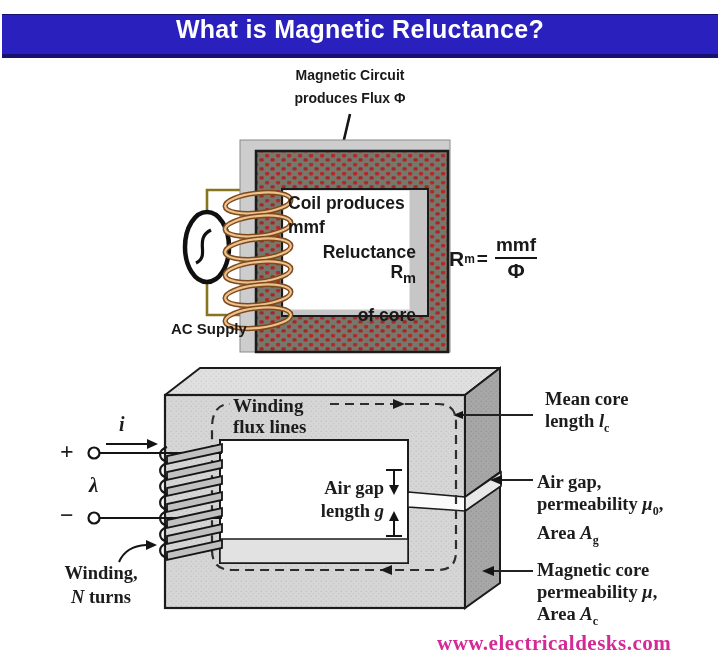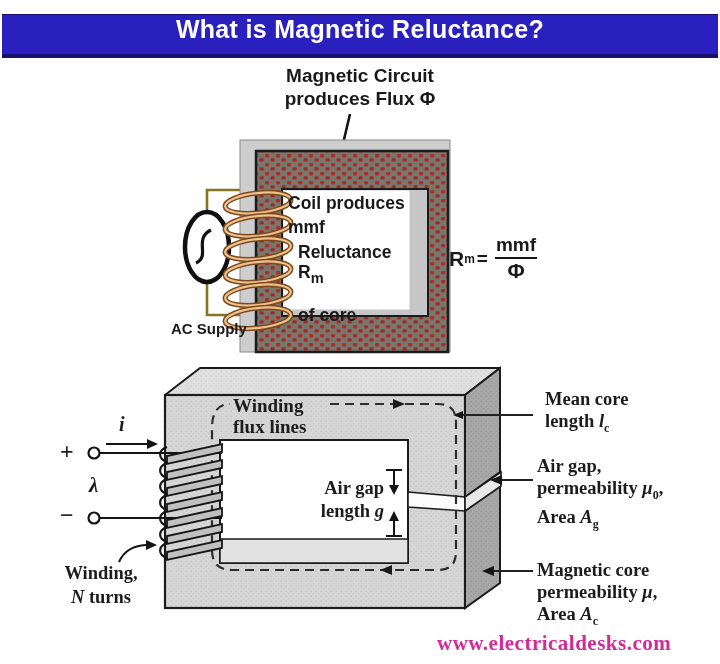--- a/index.html
+++ b/index.html
@@ -10,43 +10,43 @@
   .abs{position:absolute;}
   
   .banner{
     left:2px;right:2px;top:14px;height:39px;background:#2a20bd;
     border-top:1px solid #181173;border-bottom:4px solid #181173;
     display:flex;justify-content:center;
   }
   .banner span{color:#ffffff;font-size:25px;font-weight:bold;letter-spacing:.3px;}
   
   .t-sans{font-family:"Liberation Sans",sans-serif;font-weight:bold;color:#191919;}
-  .callout{left:250px;top:64px;width:220px;text-align:center;font-size:19px;line-height:23px;}
+  .callout{left:240px;top:64px;width:220px;text-align:center;font-size:14px;line-height:23px;}
   .coiltext{left:288px;top:191px;font-size:17.5px;line-height:24px;}
-  .reluct{left:298px;top:242px;width:118px;text-align:left;font-size:17.5px;line-height:20px;}
+  .reluct{left:298px;top:242px;width:118px;text-align:right;font-size:17.5px;line-height:20px;}
   .reluct .l2{margin-top:17px;}
   .acsupply{left:171px;top:320px;font-size:15px;}
   .formula{left:449px;top:234px;display:flex;align-items:center;font-size:19px;}
   .formula .lhs{font-size:21px;}
   .formula sub{font-size:12px;}
   .formula .eq{margin:0 5px 0 2px;}
   .frac{display:inline-flex;flex-direction:column;align-items:center;}
   .frac .num{font-size:19px;padding:0 3px 1px 3px;}
   .frac .den{font-size:21px;border-top:2.5px solid #141414;padding:0 12px;}
   
   .t-serif{font-family:"Liberation Serif","DejaVu Serif",serif;font-weight:700;color:#1c1c1c;}
   .fluxlbl{left:233px;top:395px;font-size:19px;line-height:21px;}
   .ilbl{left:119px;top:413px;font-size:20px;font-style:italic;}
   .plus{left:60px;top:438px;font-size:24px;font-weight:700;}
   .lambda{left:89px;top:473px;font-size:21px;font-style:italic;}
   .minus{left:60px;top:502px;font-size:24px;}
   .winding{left:50px;top:561px;width:102px;text-align:center;font-size:18.5px;line-height:24px;}
   .airgapdim{left:296px;top:477px;width:88px;text-align:right;font-size:18.5px;line-height:23px;}
   .rlabel{left:537px;font-size:18.5px;line-height:22px;}
-  .rl1{top:388px;margin-left:8px;} .rl2{top:455px;} .rl3{top:559px;}
+  .rl1{top:388px;margin-left:8px;} .rl2{top:471px;} .rl3{top:559px;}
   .t-serif sub{font-size:12px;}
   .footer{left:437px;top:631px;font-family:"Liberation Serif","DejaVu Serif",serif;
     font-weight:700;font-size:21px;color:#d42a96;letter-spacing:.5px;}
   svg{position:absolute;left:0;top:0;}
 </style>
 </head>
 <body>
 
 <div class="canvas">
 

